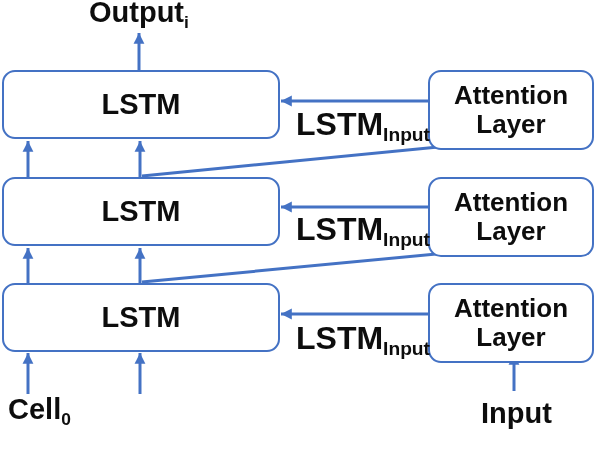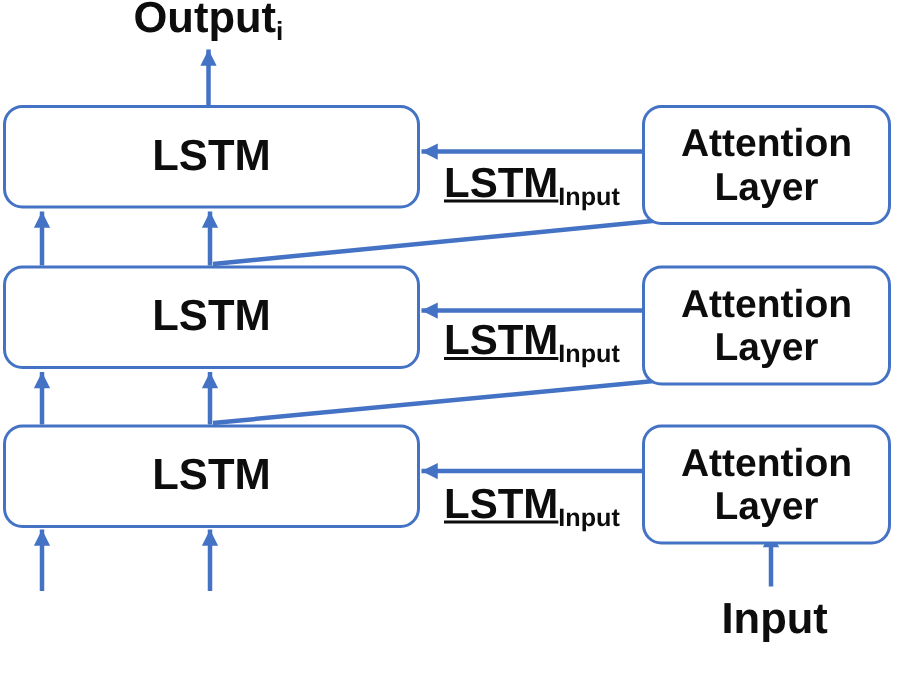--- a/index.html
+++ b/index.html
@@ -58,22 +58,21 @@
   .row-bottom { top: 283px; }
   .txt {
     position: absolute;
     font-weight: bold;
     font-size: 29px;
     color: #0d0d0d;
     line-height: 1.1;
     white-space: nowrap;
   }
   .txt.side-label {
-    font-size: 28px;
-    text-decoration: underline;
+    font-size: 32px;
   }
   .sub {
     font-size: 0.6em;
     vertical-align: -0.32em;
   }
 </style>
 </head>
 <body>
 
 <div class="canvas">
@@ -136,17 +135,20 @@
   <div class="txt side-label" style="left:296px; top:107px;">
     <span>LSTM</span><span class="sub">Input</span>
   </div>
   <div class="txt side-label" style="left:296px; top:212px;">
     <span>LSTM</span><span class="sub">Input</span>
   </div>
   <div class="txt side-label" style="left:296px; top:321px;">
     <span>LSTM</span><span class="sub">Input</span>
   </div>
 
+  <div class="txt" style="left:8px; top:394px;">
+    <span>Cell</span><span class="sub">0</span>
+  </div>
   <div class="txt" style="left:481px; top:398px;">
     <span>Input</span>
   </div>
 
 </div>
 
 </body></html>

